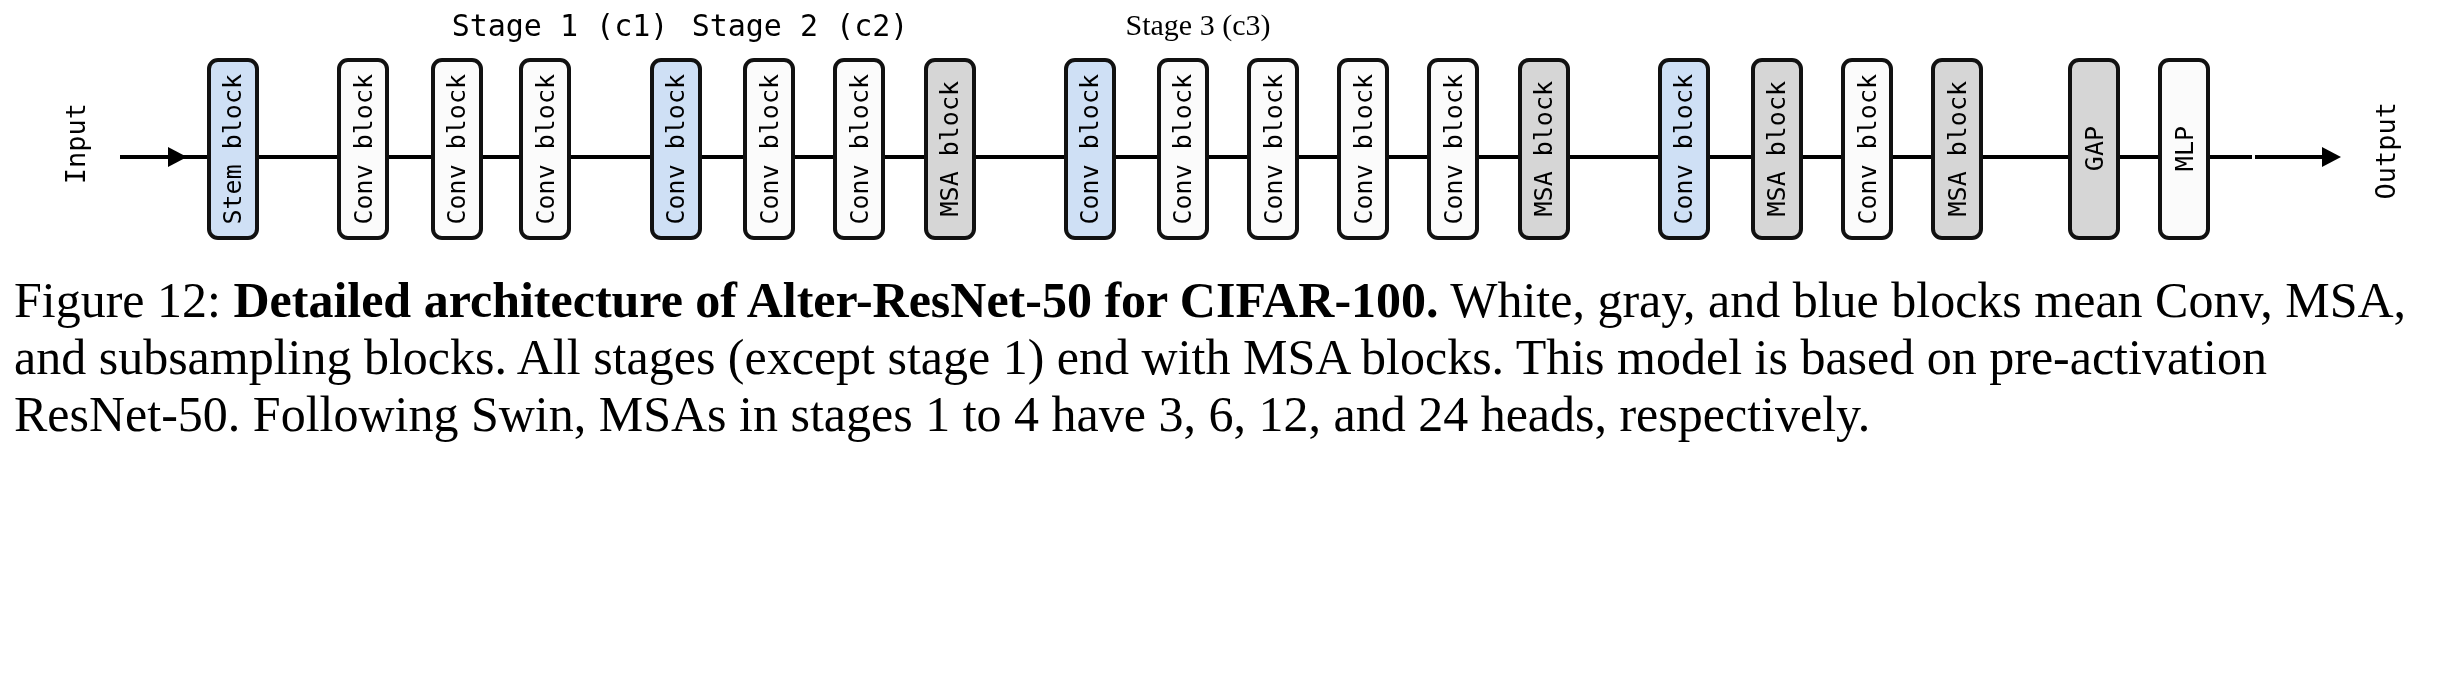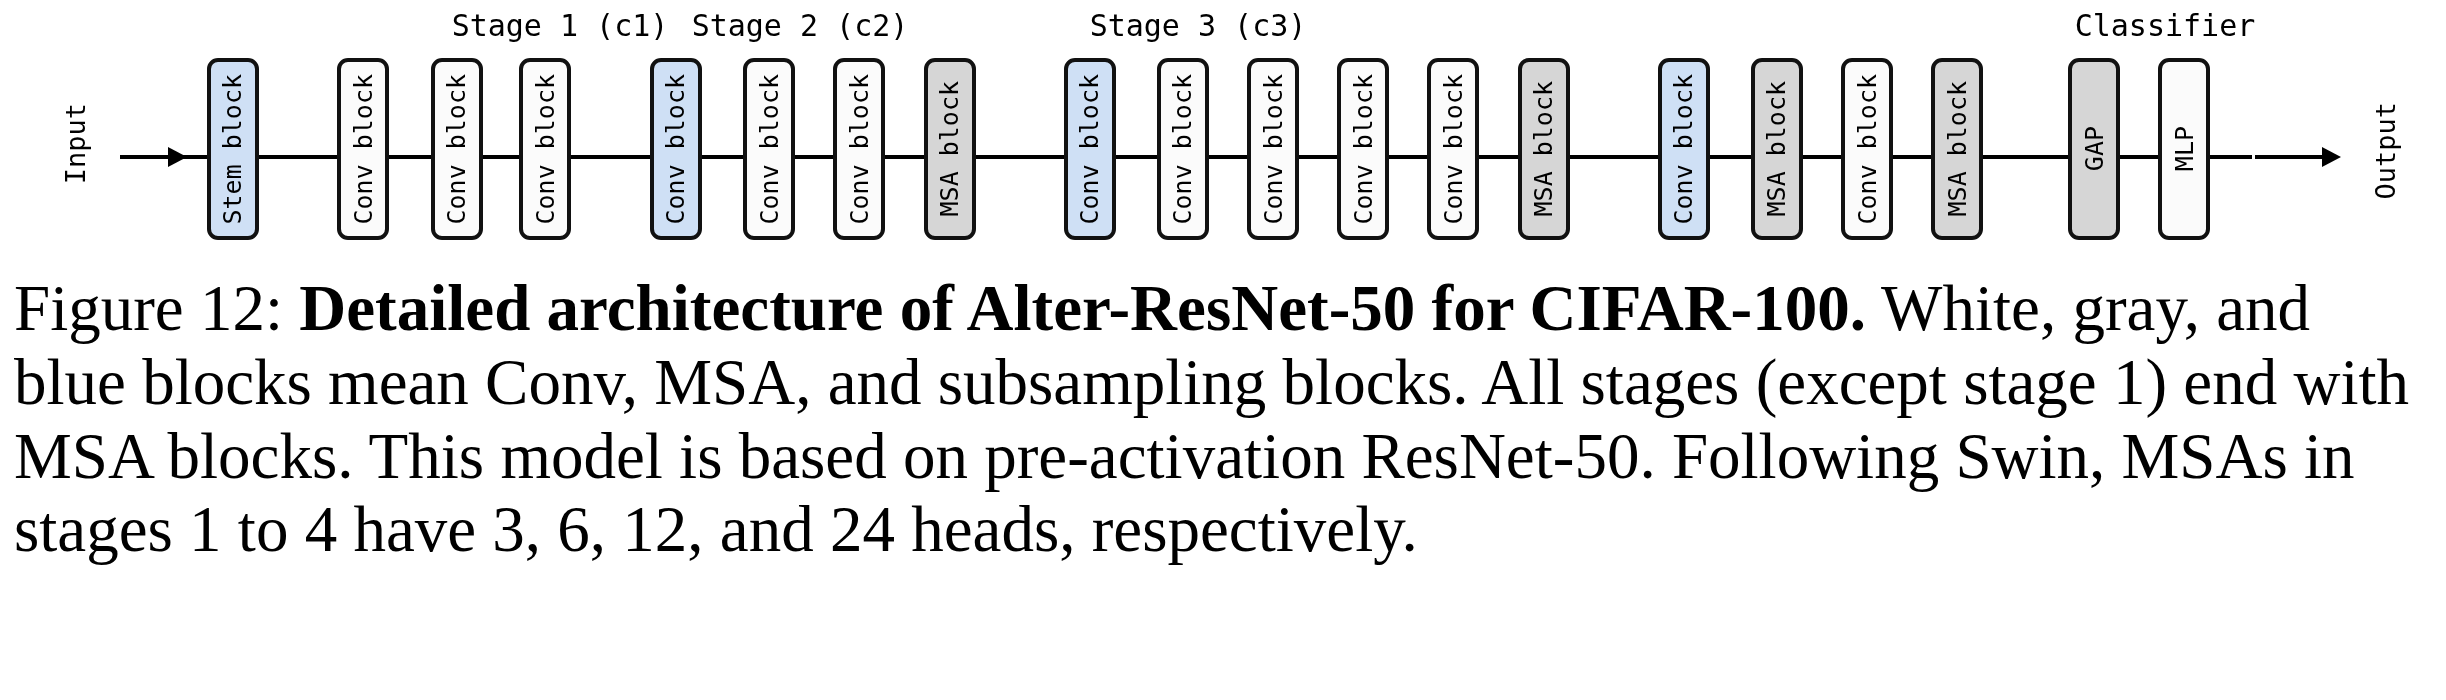--- a/index.html
+++ b/index.html
@@ -89,37 +89,36 @@
   }
   #in-arrow-line{left:120px;width:52px;}
   #in-arrow-head{left:168px;}
   #out-arrow-line{left:2255px;width:78px;}
   #out-arrow-head{left:2322px;}
 
   
   #caption{
     position:absolute;left:14px;top:272px;width:2420px;
     font-family:"Liberation Serif","DejaVu Serif",serif;
-    font-size:65px;
+    font-size:50px;
     line-height:1.135;
     color:#000;
     text-align:left;
   }
   #caption b{font-weight:bold;}
 </style>
 </head>
 <body>
 
 <div id="figure">
 
   <div id="stage-headers">
       <div class="stage-header" style="left: 360px; width: 400px;">Stage 1 (c1)</div>
       <div class="stage-header" style="left: 600px; width: 400px; text-align: center;">Stage 2 (c2)</div>
-      <div class="stage-header" style="left: 998px; width: 400px;">Stage 3 (c3)</div>
-      <div class="stage-header" style="left: 1965px; width: 400px;">Classifier</div>
+      <div class="stage-header" style="left: 998px; width: 400px; font-family: Liberation Serif, serif;">Stage 3 (c3)</div>
     </div>
 
   <div id="spine"></div>
 
   <div id="in-arrow-line" class="arrow-line"></div>
   <div id="in-arrow-head" class="arrow-head"></div>
 
   <div id="out-arrow-line" class="arrow-line"></div>
   <div id="out-arrow-head" class="arrow-head"></div>
 

